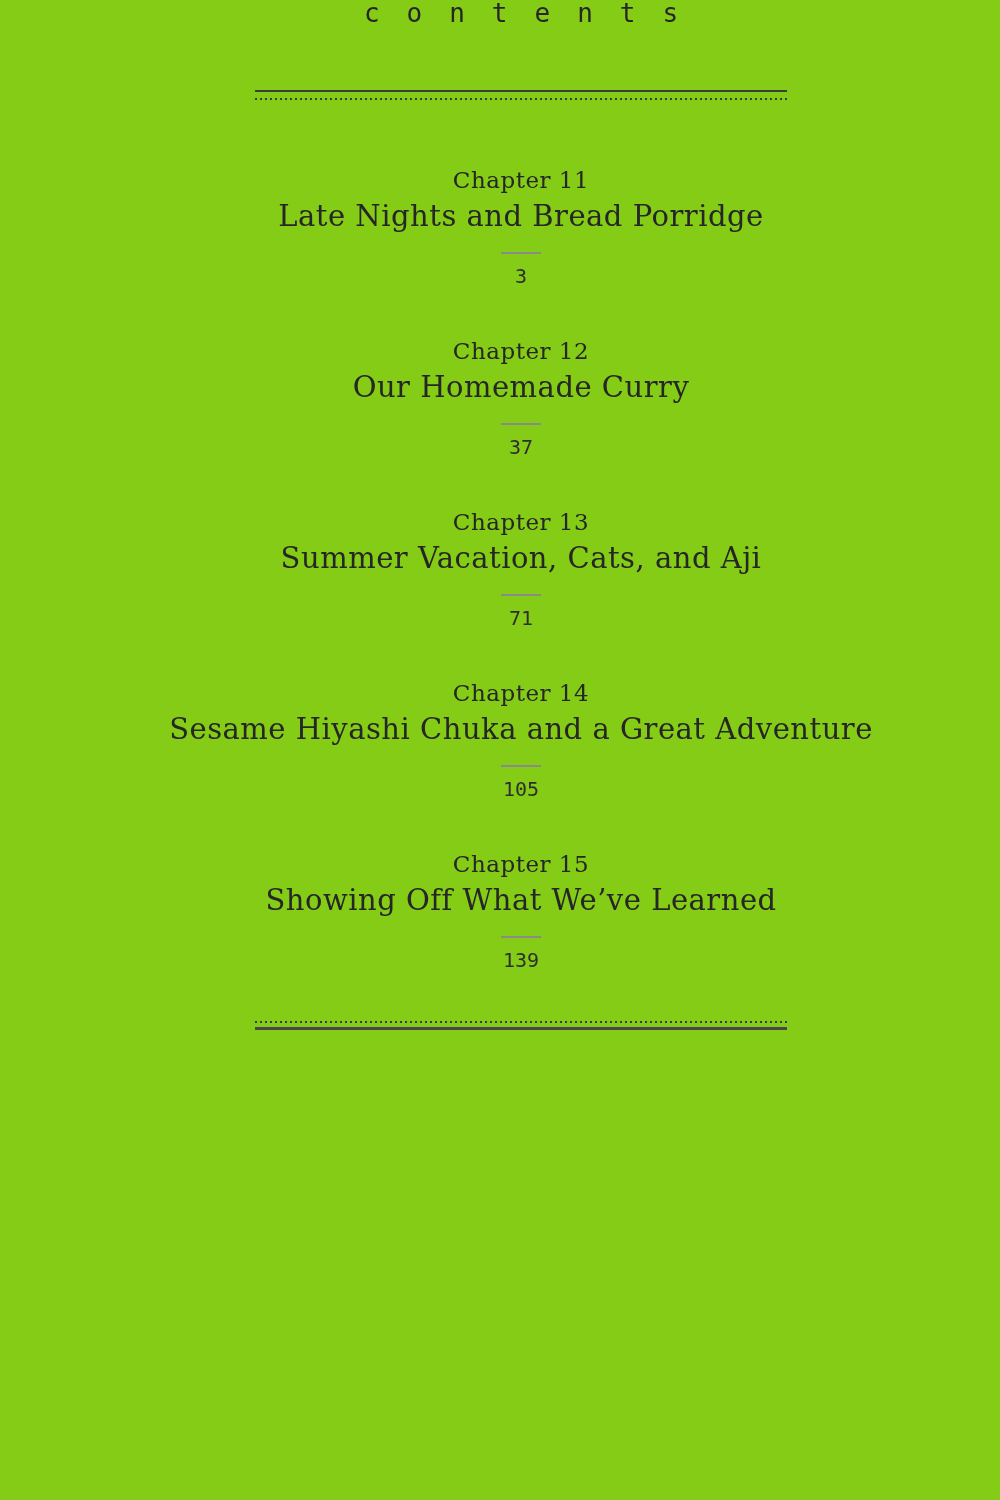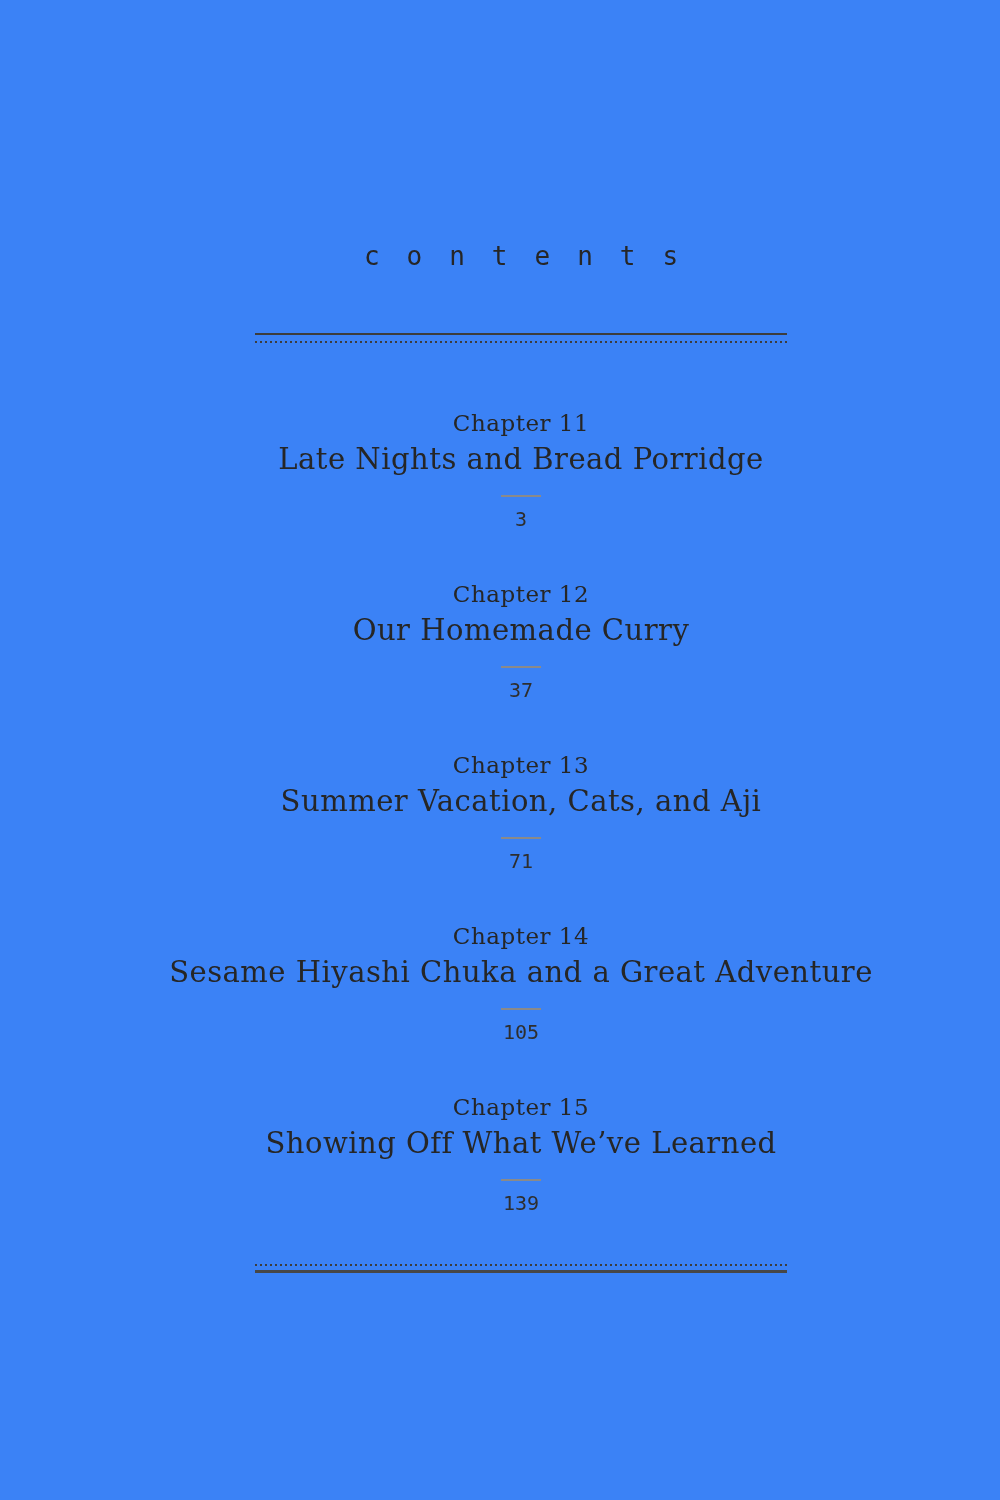--- a/index.html
+++ b/index.html
@@ -4,24 +4,23 @@
 <style>
   html, body {
     margin: 0;
     padding: 0;
     background: #ffffff;
   }
   .page {
     position: relative;
     width: 1000px;
     height: 1500px;
-    background: #3b82f6;
+    background: #84cc16;
     overflow: hidden;
     box-sizing: border-box;
-    padding-top: 243px;
     font-family: "DejaVu Serif", serif;
     color: #262626;
   }
   .content {
     width: 1000px;
     text-align: center;
     transform: translateX(21px);
   }
   .toc-title {
     font-family: "DejaVu Sans Mono", monospace;

